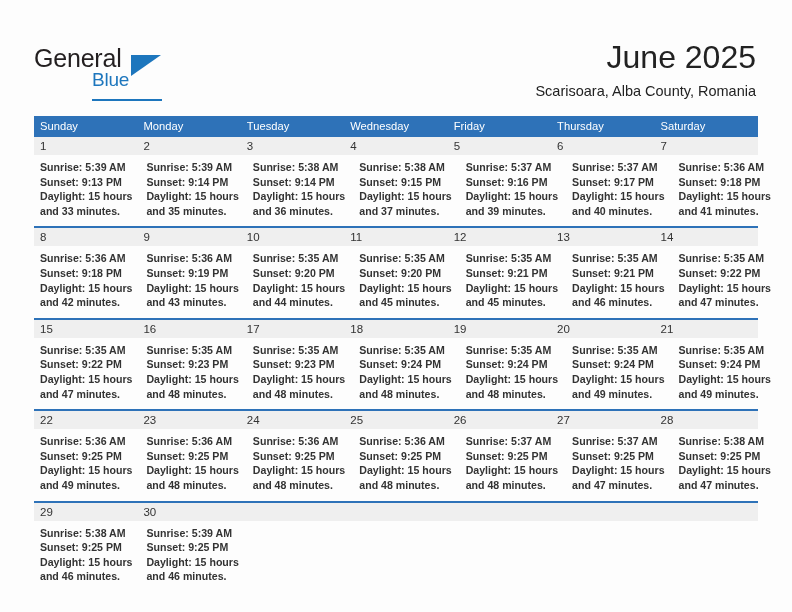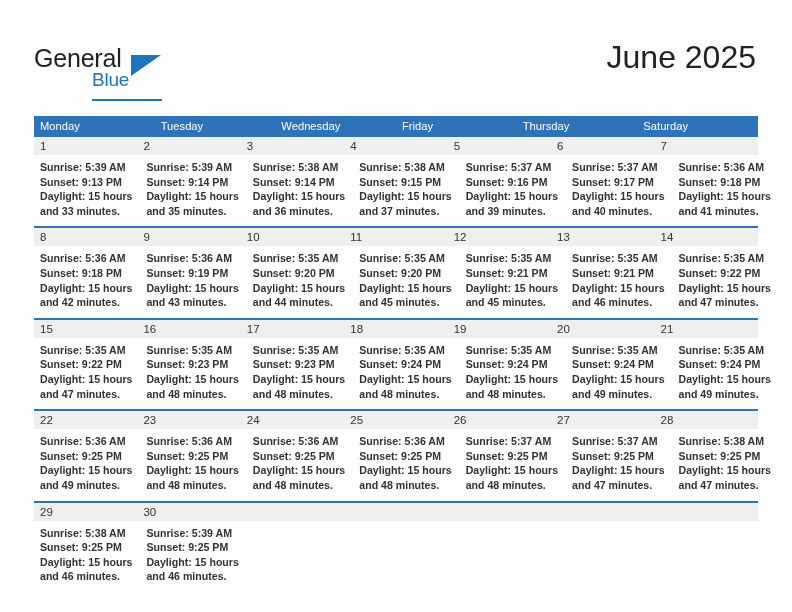--- a/index.html
+++ b/index.html
@@ -66,26 +66,28 @@
 
     <div class="logo">
       <span class="logo-general">General</span>
       <span class="logo-tri"></span>
       <span class="logo-blue">Blue</span>
       <span class="logo-underline"></span>
     </div>
 
     <div class="title-block">
       <div class="cal-title">June 2025</div>
+      <div class="cal-subtitle">Scarisoara, Alba County, Romania</div>
     </div>
 
   </div>
 
   <div class="cal">
     <div class="cal-head">
+      <div class="hcell">Sunday</div>
       <div class="hcell">Monday</div>
       <div class="hcell">Tuesday</div>
       <div class="hcell">Wednesday</div>
       <div class="hcell">Friday</div>
       <div class="hcell">Thursday</div>
       <div class="hcell">Saturday</div>
     </div>
 
     <div class="week">
       <div class="week-dates">

